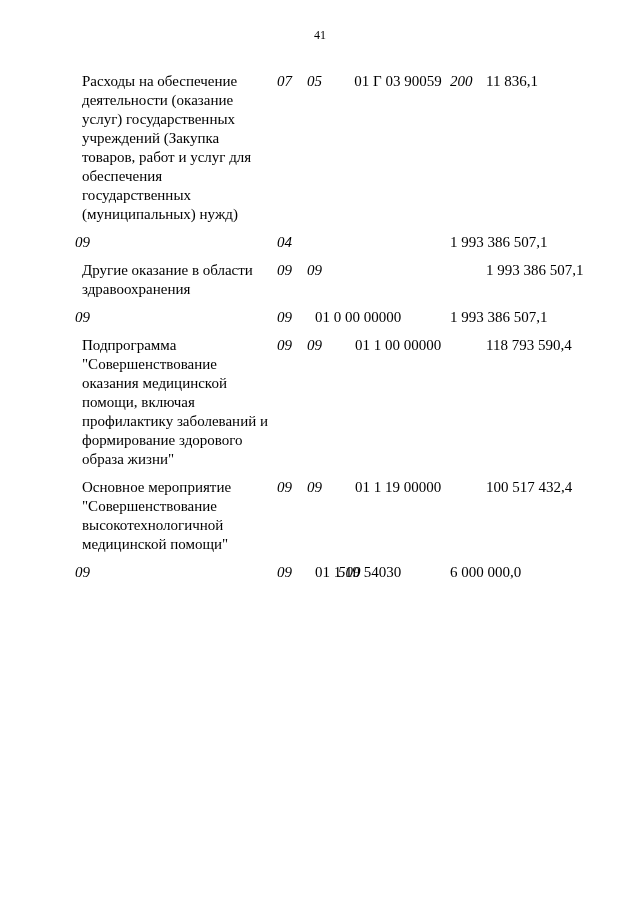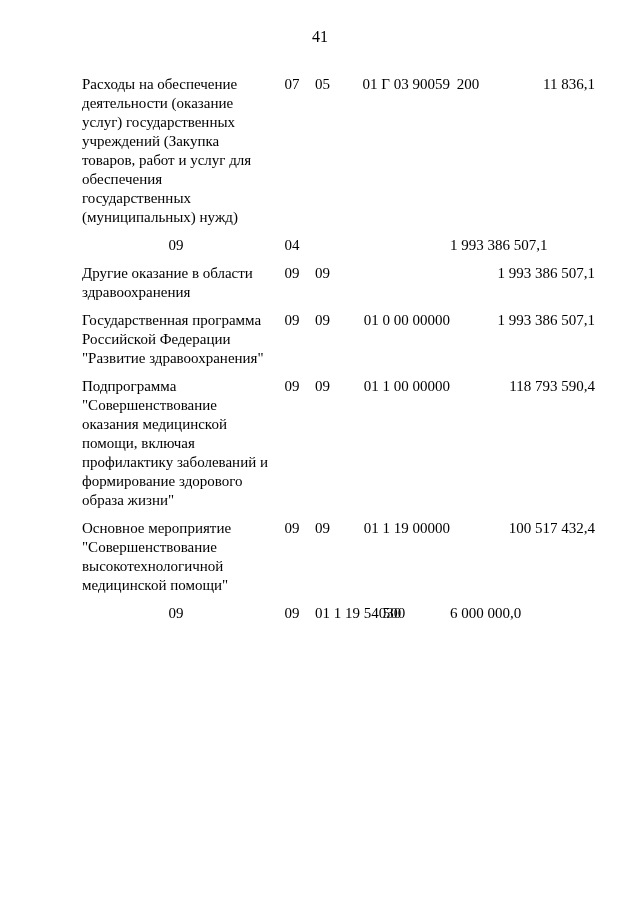--- a/index.html
+++ b/index.html
@@ -15,21 +15,21 @@
     -webkit-font-smoothing: antialiased;
   }
   .page {
     position: relative;
     width: 640px;
     height: 905px;
     overflow: hidden;
   }
   .page-number {
     text-align: center;
-    font-size: 16px;
+    font-size: 12px;
     margin-top: 28px;
     margin-bottom: 26px;
   }
   .tbl {
     width: 527px;
     margin-left: 75px;
     font-size: 15px;
   }
   .grid {
     display: grid;
@@ -57,29 +57,29 @@
   }
   .cell {
     box-sizing: border-box;
   }
   .c-name {
     padding-left: 7px;
     padding-right: 6px;
     text-align: left;
   }
   .c-rz, .c-pr, .c-vr {
-    text-align: center;
+    font-style: italic;
   }
   .c-csr {
-    text-align: right;
+    text-align: center;
     padding-left: 8px;
     white-space: nowrap;
   }
   .c-sum {
-    text-align: right;
+    text-align: left;
     padding-right: 5px;
     white-space: nowrap;
     font-family: Liberation Serif, serif;
   }
 </style>
 </head>
 <body>
 
 <div class="page">
 
@@ -110,21 +110,20 @@
       <div class="grid row">
         <div class="cell c-name">Другие оказание в области здравоохранения</div>
         <div class="cell c-rz">09</div>
         <div class="cell c-pr">09</div>
         <div class="cell c-csr"></div>
         <div class="cell c-vr"></div>
         <div class="cell c-sum">1 993 386 507,1</div>
       </div>
 
       <div class="grid row">
-        <div class="cell c-name">Государственная программа Российской Федерации "Развитие здравоохранения"</div>
         <div class="cell c-rz">09</div>
         <div class="cell c-pr">09</div>
         <div class="cell c-csr">01 0 00 00000</div>
         <div class="cell c-vr"></div>
         <div class="cell c-sum">1 993 386 507,1</div>
       </div>
 
       <div class="grid row">
         <div class="cell c-name">Подпрограмма "Совершенствование оказания медицинской помощи, включая профилактику заболеваний и формирование здорового образа жизни"</div>
         <div class="cell c-rz">09</div>

